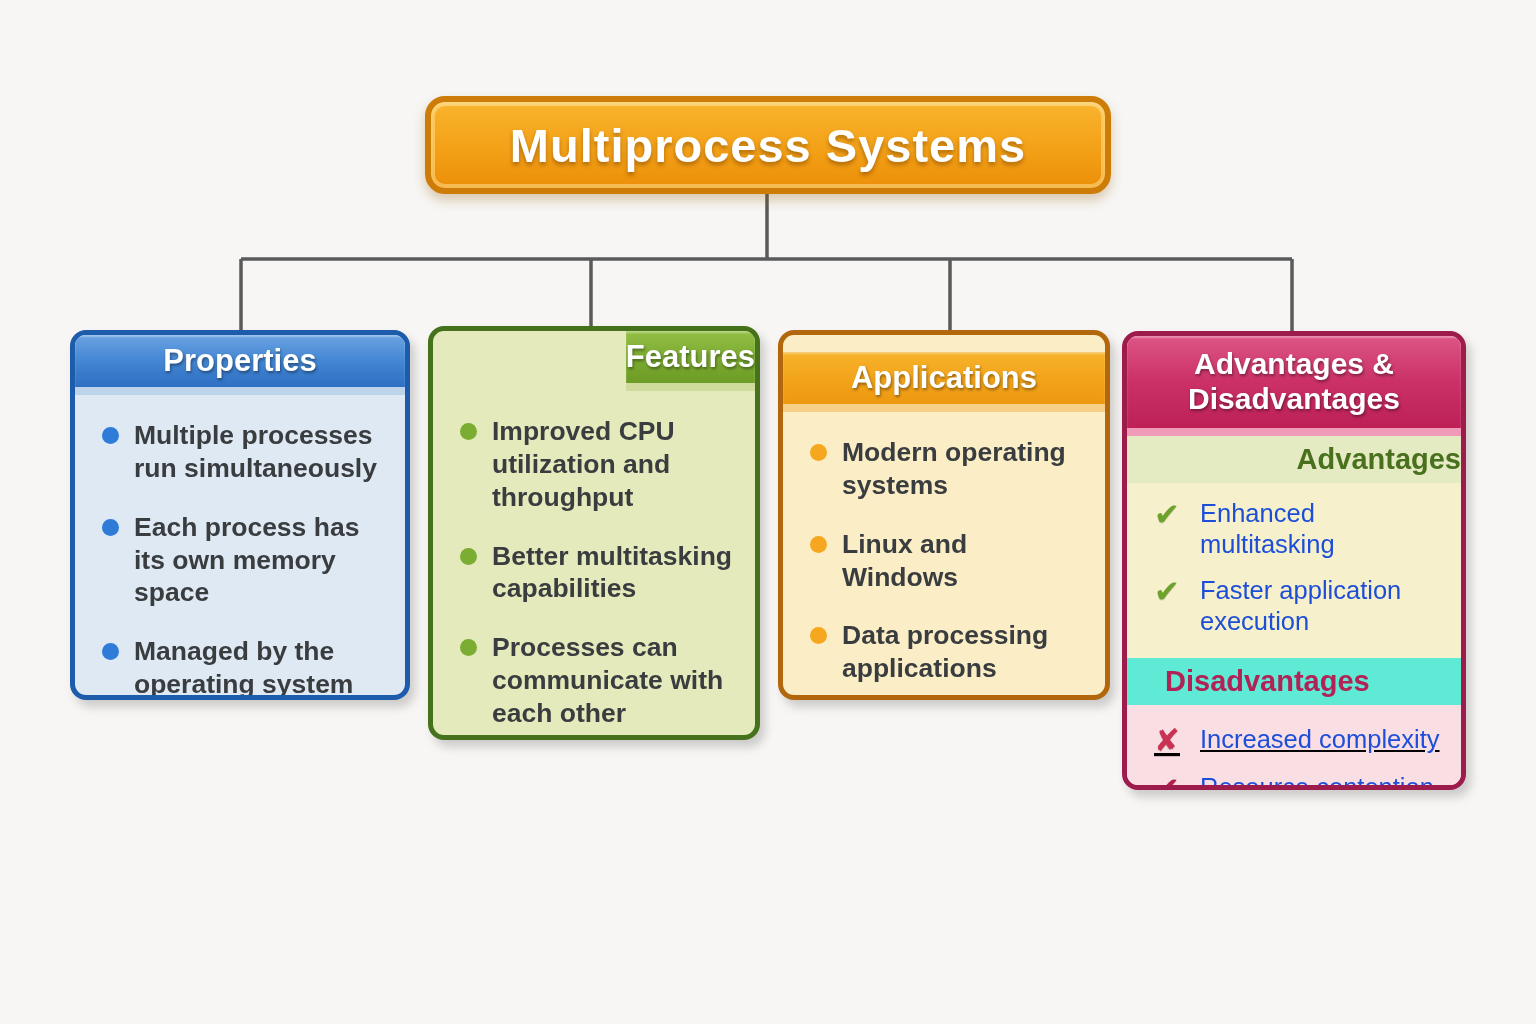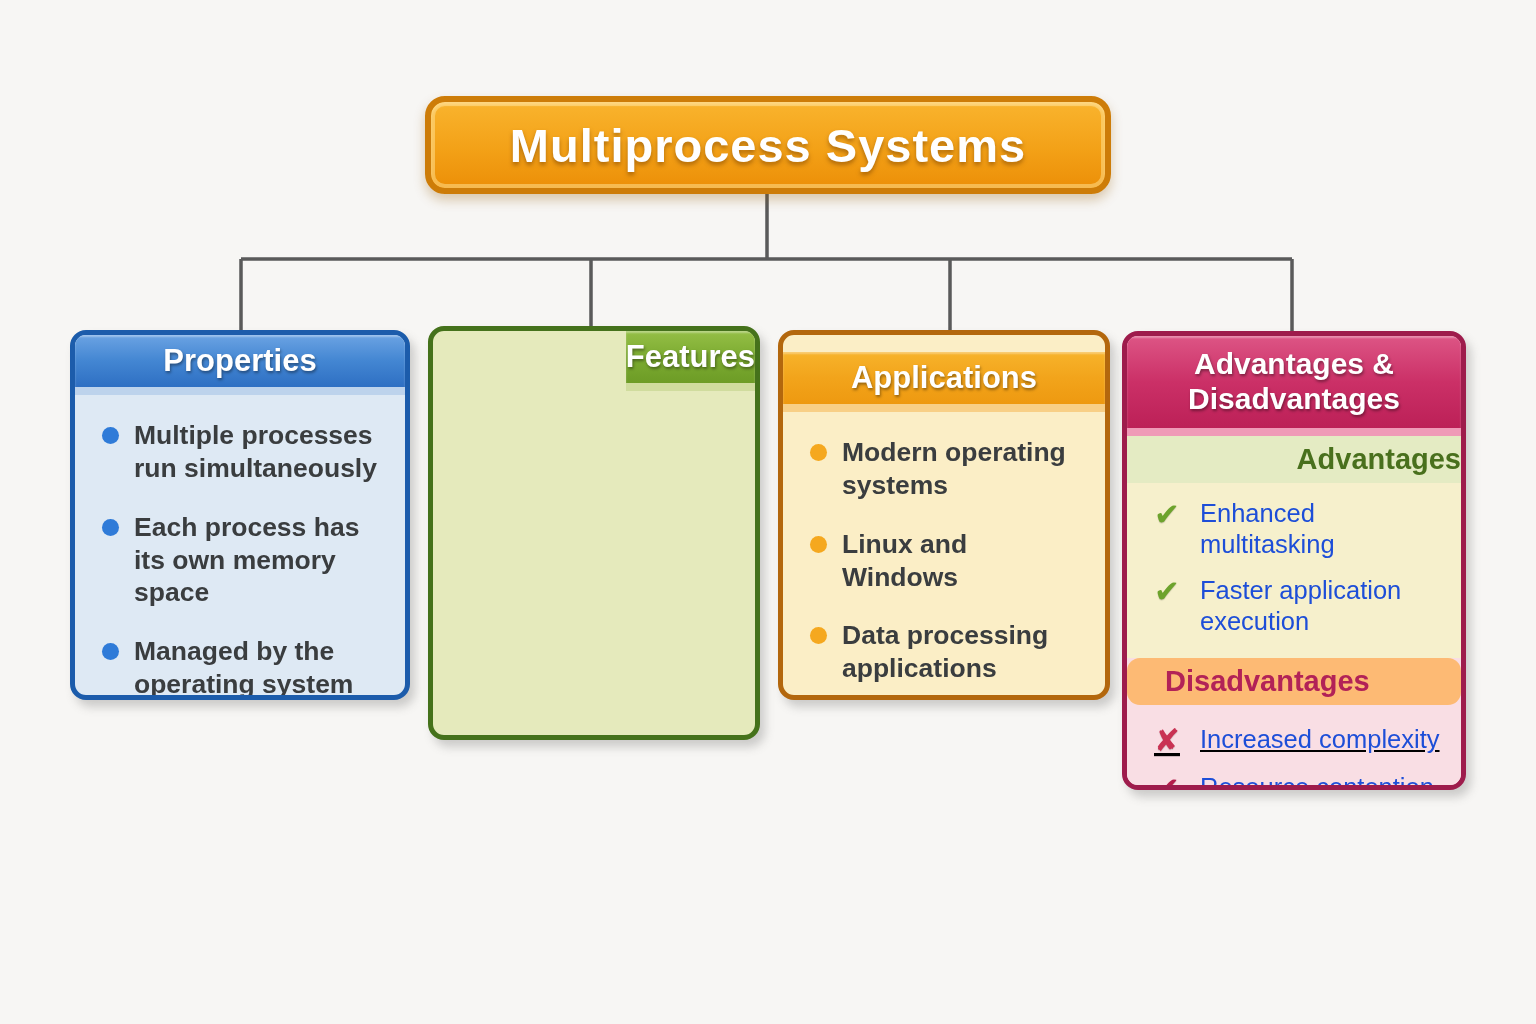--- a/index.html
+++ b/index.html
@@ -108,21 +108,21 @@
     height: 100px; line-height: 1.16; font-size: 30px; padding: 0 14px; }
 
   .band {
     flex: 0 0 auto;
     height: 47px;
     display: flex; align-items: center;
     padding-left: 38px;
     font-size: 29px; font-weight: bold;
   }
   .adv-band { background: #e4ebc3; color: #49701d; justify-content: flex-end; }
-  .dis-band { background: #fdba74; color: #b22257; border-radius: 13px; }
+  .dis-band { background: #5eead4; color: #b22257; }
   .adv-area { background: #f6f0cc; padding: 15px 12px 6px 27px; }
   .dis-area { background: #f9dee4; padding: 19px 12px 6px 27px; flex: 1; text-decoration: underline; }
 
   .icon-item {
     display: flex;
     gap: 12px;
     margin-bottom: 15px;
     font-size: 25.5px;
     line-height: 1.22;
     color: #1d4ed8;
@@ -173,20 +173,34 @@
         <span class="dot dot-blue"></span>
         <span>Managed by the operating system</span>
       </div>
     </div>
   </section>
 
   <section class="branch branch-features">
     <header class="branch-header header-green">
       <span>Features</span>
     </header>
+    <div class="branch-body">
+      <div class="bullet-item">
+        <span class="dot dot-green"></span>
+        <span>Improved CPU utilization and throughput</span>
+      </div>
+      <div class="bullet-item">
+        <span class="dot dot-green"></span>
+        <span>Better multitasking capabilities</span>
+      </div>
+      <div class="bullet-item">
+        <span class="dot dot-green"></span>
+        <span>Processes can communicate with each other</span>
+      </div>
+    </div>
   </section>
 
   <section class="branch branch-applications">
     <header class="branch-header header-orange">
       <span>Applications</span>
     </header>
     <div class="branch-body">
       <div class="bullet-item">
         <span class="dot dot-orange"></span>
         <span>Modern operating systems</span>

